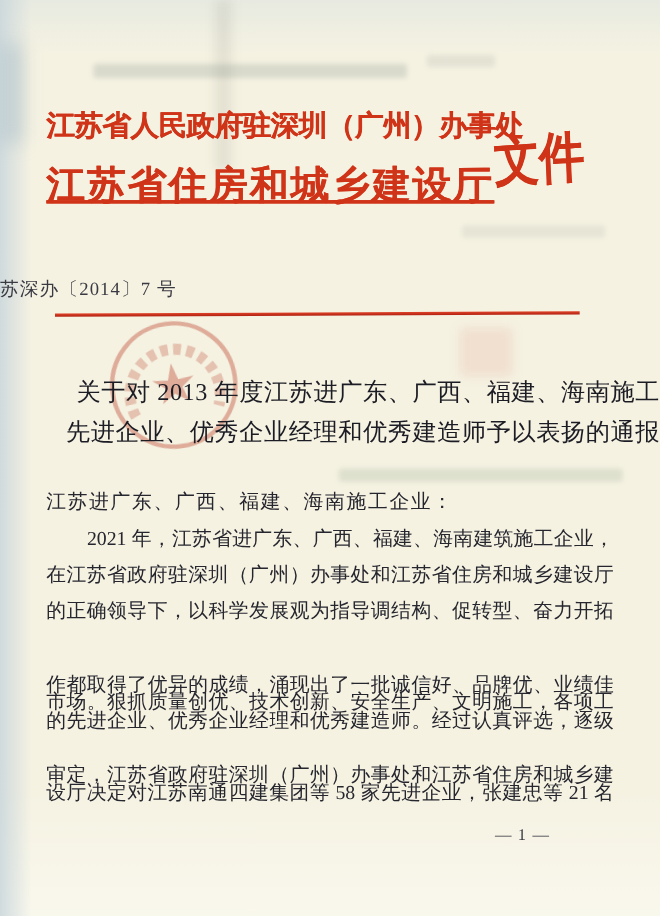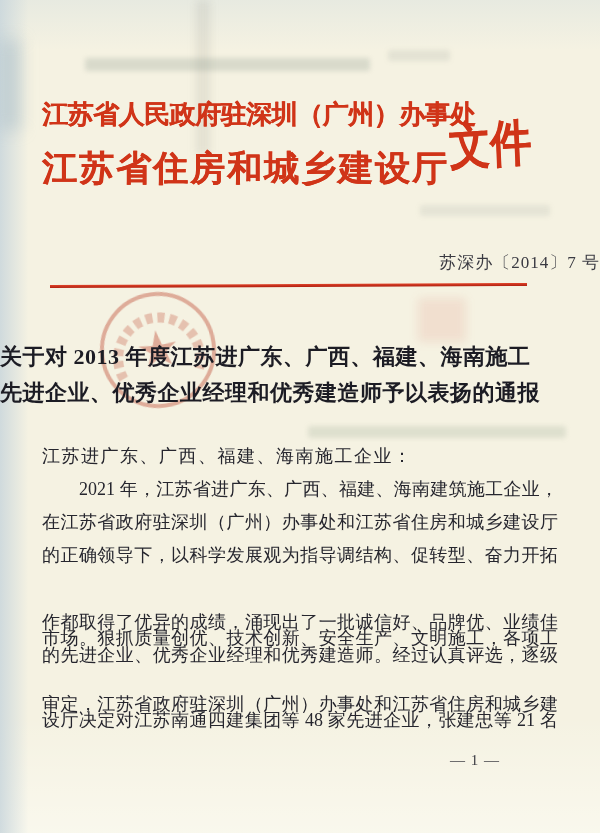--- a/index.html
+++ b/index.html
@@ -37,44 +37,44 @@
   .smudge-stamp-ghost{left:418px;top:298px;width:48px;height:44px;background:rgba(210,92,70,.12);filter:blur(5px);}
 
   .org-line1{
     position:absolute;left:42px;top:97px;
     font-size:26px;font-weight:bold;letter-spacing:-.5px;white-space:nowrap;
     color:#d03418;text-shadow:.4px 0 0 #d03418;
   }
   .org-line2{
     position:absolute;left:42px;top:145px;
     font-size:35px;font-weight:bold;letter-spacing:2px;white-space:nowrap;
-    color:#d03418;text-shadow:.5px 0 0 #d03418;
+    color:#d03418;text-shadow:.5px 0 0 #d03418;text-decoration:underline;
   }
   .doc-type{
     position:absolute;left:449px;top:114px;
     font-size:50px;font-weight:bold;white-space:nowrap;
     color:#d03418;text-shadow:.6px 0 0 #d03418;
     transform:scale(.82,1) rotate(-3deg);transform-origin:left center;
   }
   .doc-number{
     position:absolute;left:0;top:251px;width:100%;
-    text-align:right;font-size:17px;letter-spacing:1px;color:#3a3a42;
+    text-align:left;font-size:17px;letter-spacing:1px;color:#3a3a42;
   }
   .red-rule{
     position:absolute;left:50px;top:284px;width:477px;height:2.6px;
     background:linear-gradient(180deg,#e0442a,#b02011);
     transform:rotate(-.25deg);
   }
   .stamp{
     position:absolute;left:98px;top:288px;width:120px;height:124px;
     opacity:.78;filter:blur(.6px);transform:rotate(-8deg);
   }
   .title-line{
-    position:absolute;left:0;width:100%;text-align:left;
-    font-size:22px;font-weight:bold;color:#1c1c24;letter-spacing:.5px;white-space:nowrap;
+    position:absolute;left:0;width:100%;text-align:right;
+    font-size:22px;font-weight:normal;color:#1c1c24;letter-spacing:.5px;white-space:nowrap;
   }
   .title-1{top:342px;}
   .title-2{top:378px;}
   .body-line{
     position:absolute;left:42px;width:516px;
     font-size:18px;color:#26262e;
     text-align:justify;text-align-last:justify;
   }
   .salutation{top:444px;text-align:center;text-align-last:left;letter-spacing:1.5px;}
   .bl0{top:477px;padding-left:37px;width:479px;}
@@ -122,17 +122,17 @@
   <div class="title-line title-2">先进企业、优秀企业经理和优秀建造师予以表扬的通报</div>
 
   <div class="body-line salutation">江苏进广东、广西、福建、海南施工企业：</div>
   <div class="body-line bl0">2021 年，江苏省进广东、广西、福建、海南建筑施工企业，</div>
   <div class="body-line bl2">的正确领导下，以科学发展观为指导调结构、促转型、奋力开拓</div>
   <div class="body-line bl1">在江苏省政府驻深圳（广州）办事处和江苏省住房和城乡建设厅</div>
   <div class="body-line bl3">市场。狠抓质量创优、技术创新、安全生产、文明施工，各项工</div>
   <div class="body-line bl5">的先进企业、优秀企业经理和优秀建造师。经过认真评选，逐级</div>
   <div class="body-line bl4">作都取得了优异的成绩，涌现出了一批诚信好、品牌优、业绩佳</div>
   <div class="body-line bl6">审定，江苏省政府驻深圳（广州）办事处和江苏省住房和城乡建</div>
-  <div class="body-line bl7">设厅决定对江苏南通四建集团等 48 家先进企业，张建忠等 21 名</div>
+  <div class="body-line bl7">设厅决定对江苏南通四建集团等 58 家先进企业，张建忠等 21 名</div>
 
   <div class="page-number">— 1 —</div>
 
 </div>
 
 </body></html>

